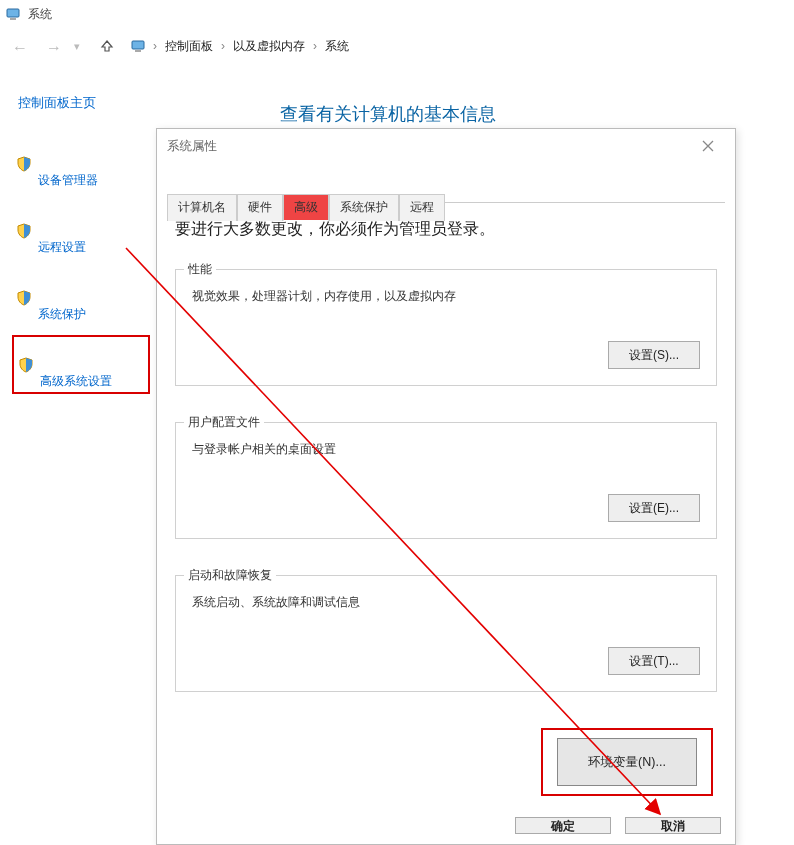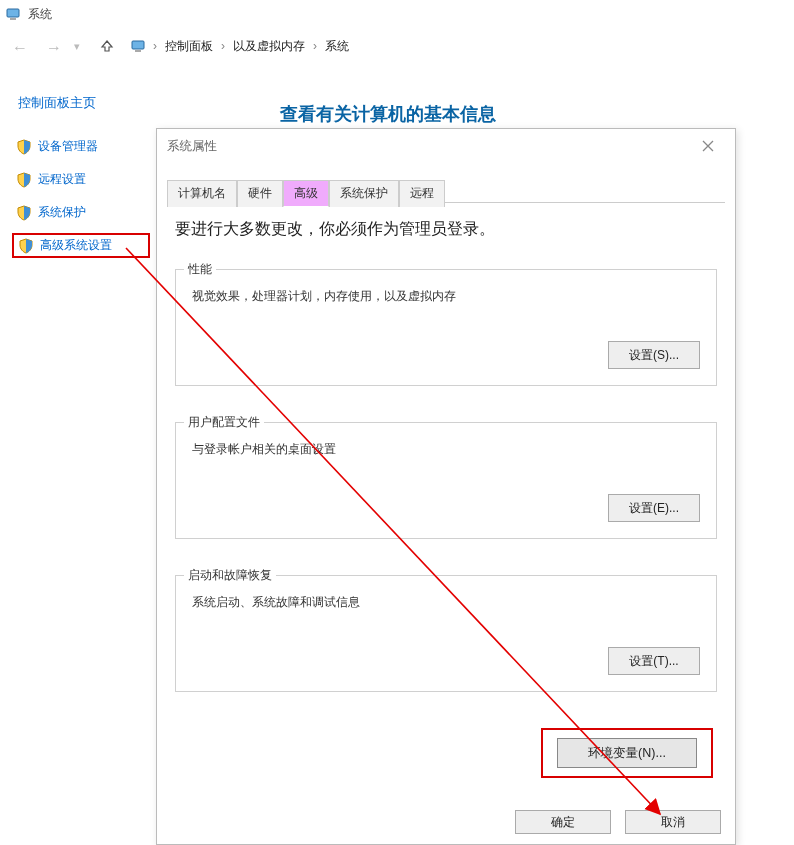--- a/index.html
+++ b/index.html
@@ -80,32 +80,32 @@
     }
     .side-item {
       display:flex;
       align-items:center;
       gap: 6px;
       padding: 4px 4px;
       margin-bottom: 8px;
       font-size: 12px;
     }
     .side-item .shield { width:16px; height:16px; flex-shrink:0;}
-    .side-item .label { color:#0066cc; }
+    .side-item .label { color:#0066cc;margin-top:34px; }
     .side-highlight {
       border: 2px solid #d80000;
       padding: 2px 4px;
     }
     .main-heading {
       position: absolute;
       left: 280px;
       top: 102px;
       color: #0a64a4;
       font-size: 18px;
-      font-weight: bold;
+      font-weight: normal;
     }
     
     .dialog {
       position:absolute;
       left: 156px;
       top: 128px;
       width: 580px;
       height: 717px;
       background:#fff;
       border:1px solid #bbb;
@@ -134,24 +134,24 @@
       border-bottom: 1px solid #ccc;
       font-size: 12px;
     }
     .tab {
       padding: 4px 10px;
       border: 1px solid #ccc;
       border-bottom:none;
       background:#f2f2f2;
       color:#333;
       position:relative;
-      top:5px;
+      top:19px;
     }
     .tab.active {
-      background:#f0abfc;
+      background:#ef4444;
       border-bottom:1px solid #fff;
     }
     .dlg-body {
       padding: 16px 18px 10px;
     }
     .admin-note {
       font-size:16px;
       color:#222;
       margin-bottom: 29px;
     }
@@ -195,34 +195,34 @@
       text-align:right;
       padding: 0 4px 6px;
     }
     .env-box {
       display:inline-block;
       border:2px solid #d80000;
       padding: 8px 14px;
     }
     .env-btn {
       min-width: 140px;
-      height: 30px;
+      height: 48px;
       border:1px solid #888;
       background:#e6e6e6;
       font-size:12.5px;
       color:#222;
     }
     .dlg-footer {
       position:absolute;
       bottom:10px;
       right:14px;
       display:flex;
       gap: 14px;
     }
-    .dlg-footer .btn { min-width: 96px; height: 24px; }
+    .dlg-footer .btn { min-width: 96px; height: 17px; font-weight: bold; }
     
     .overlay-svg {
       position:absolute;
       left:0; top:0;
       width:794px; height:845px;
       pointer-events:none;
     }
     .shield-svg { display:block; }
   </style>
 </head>

